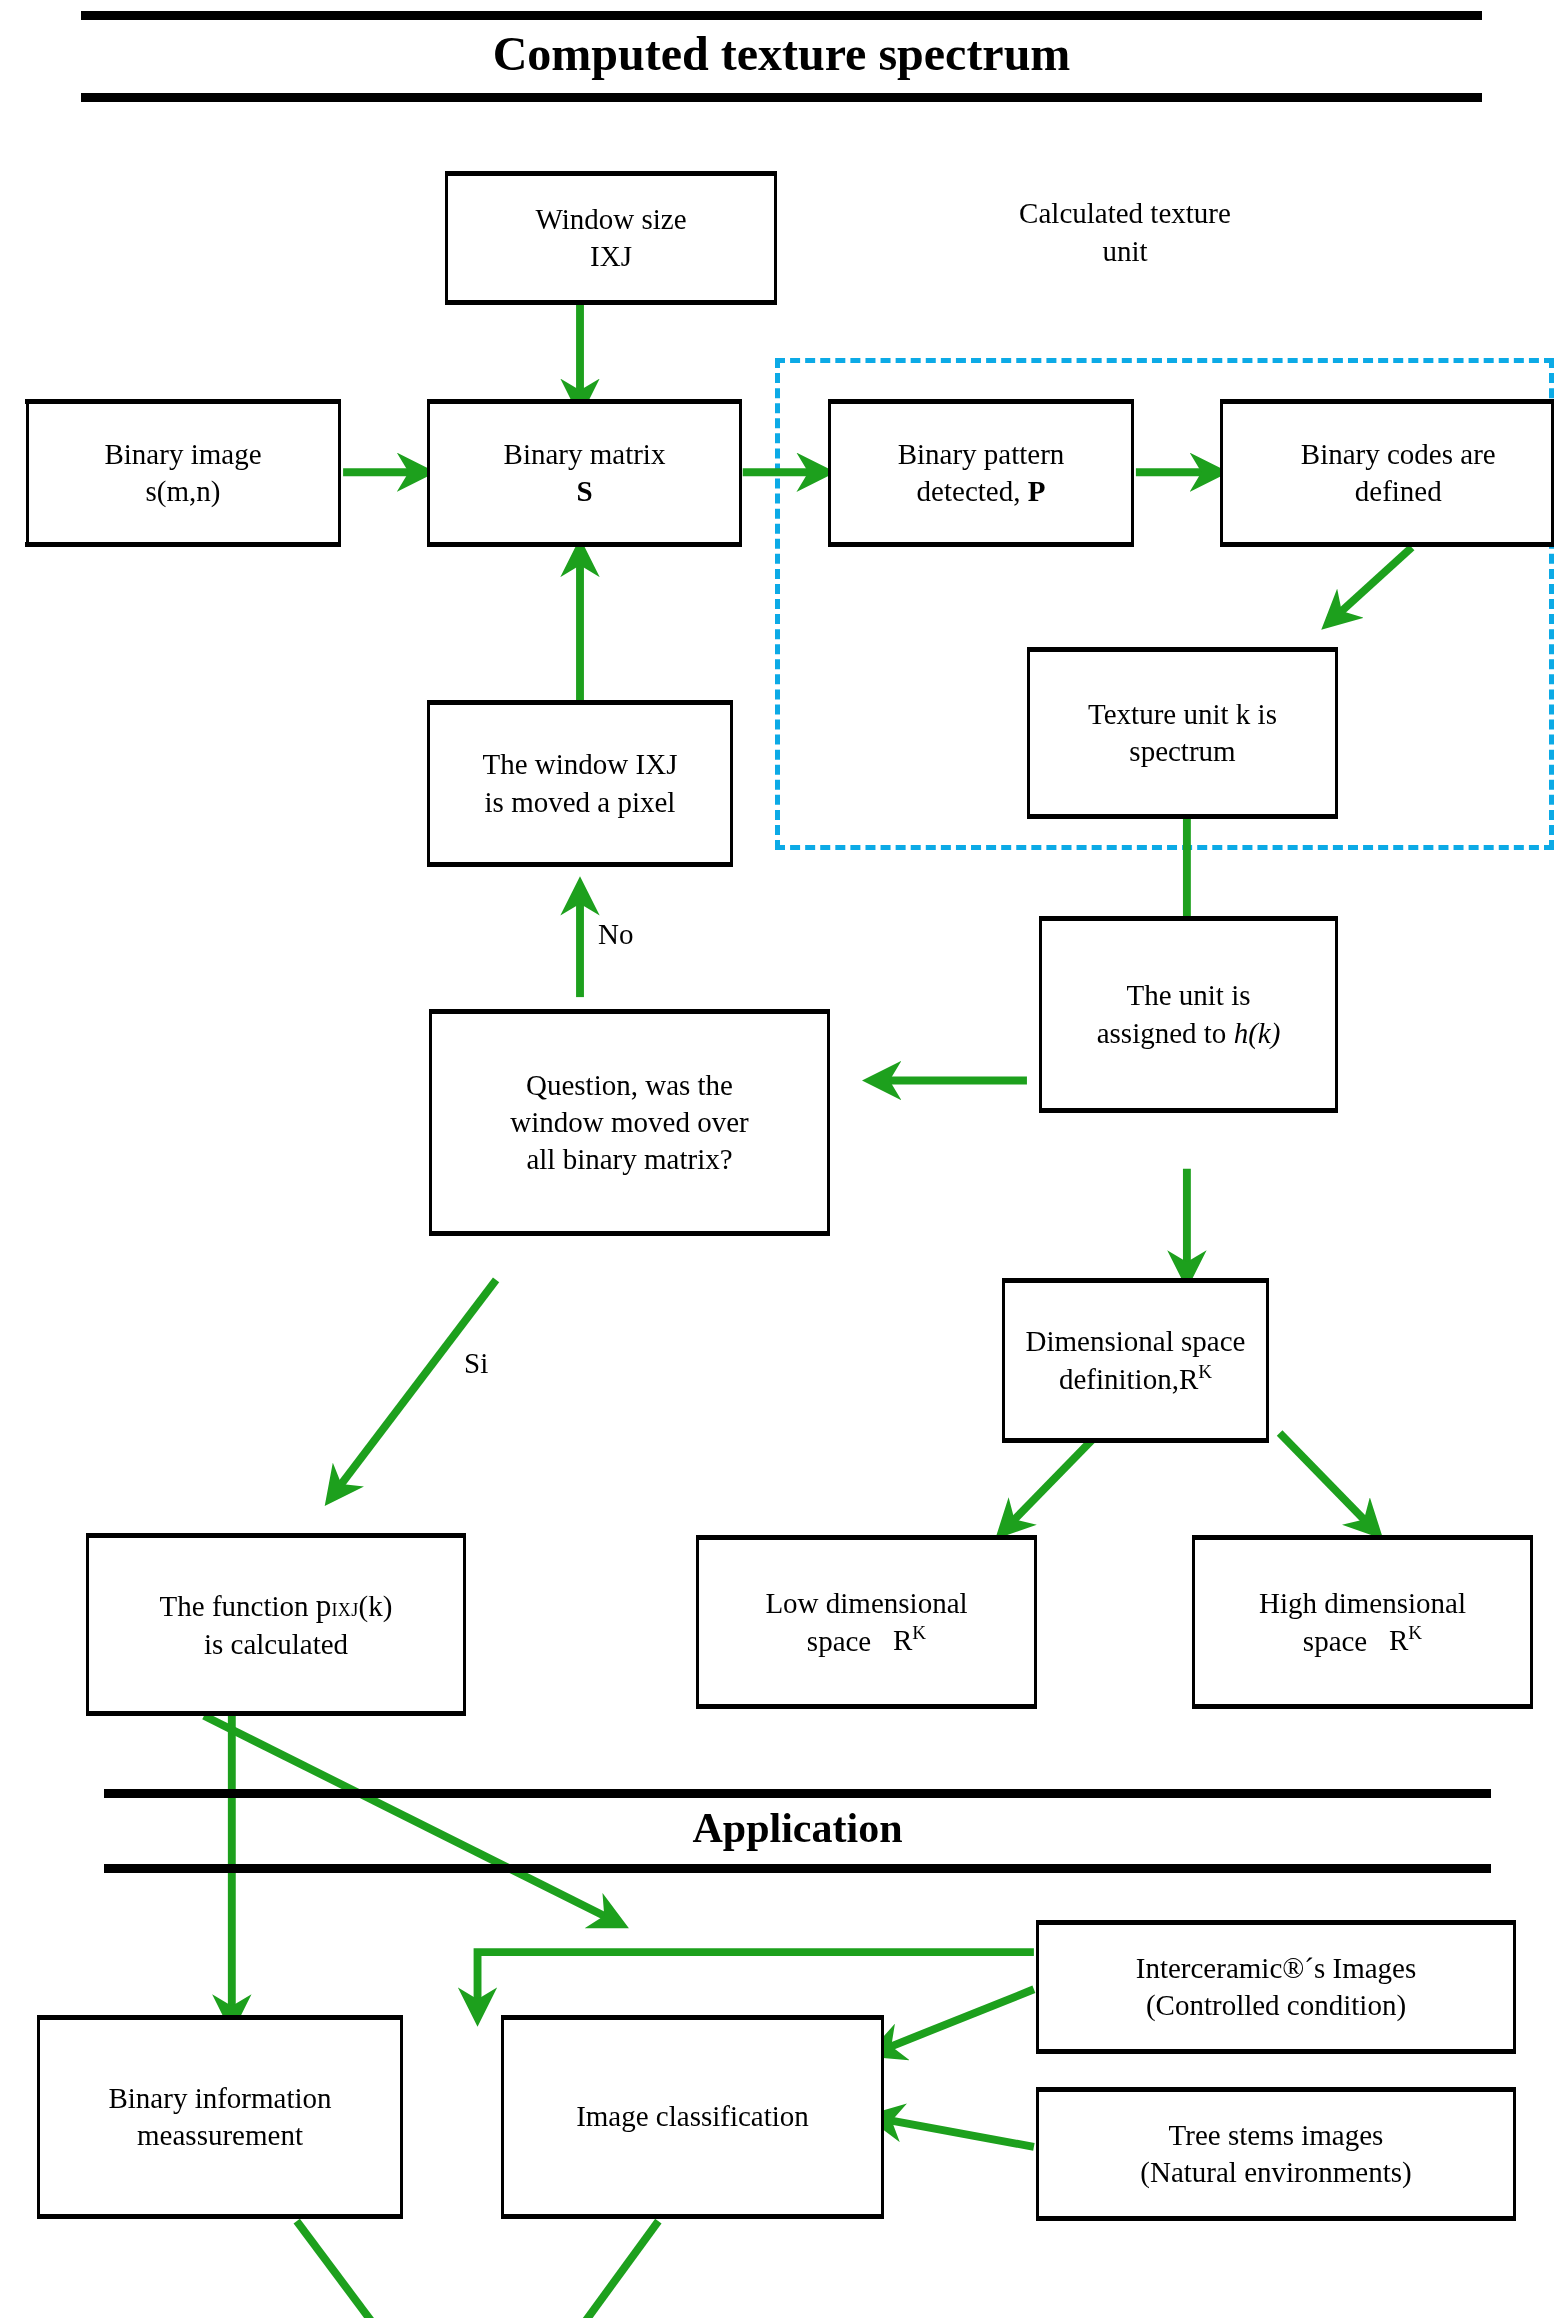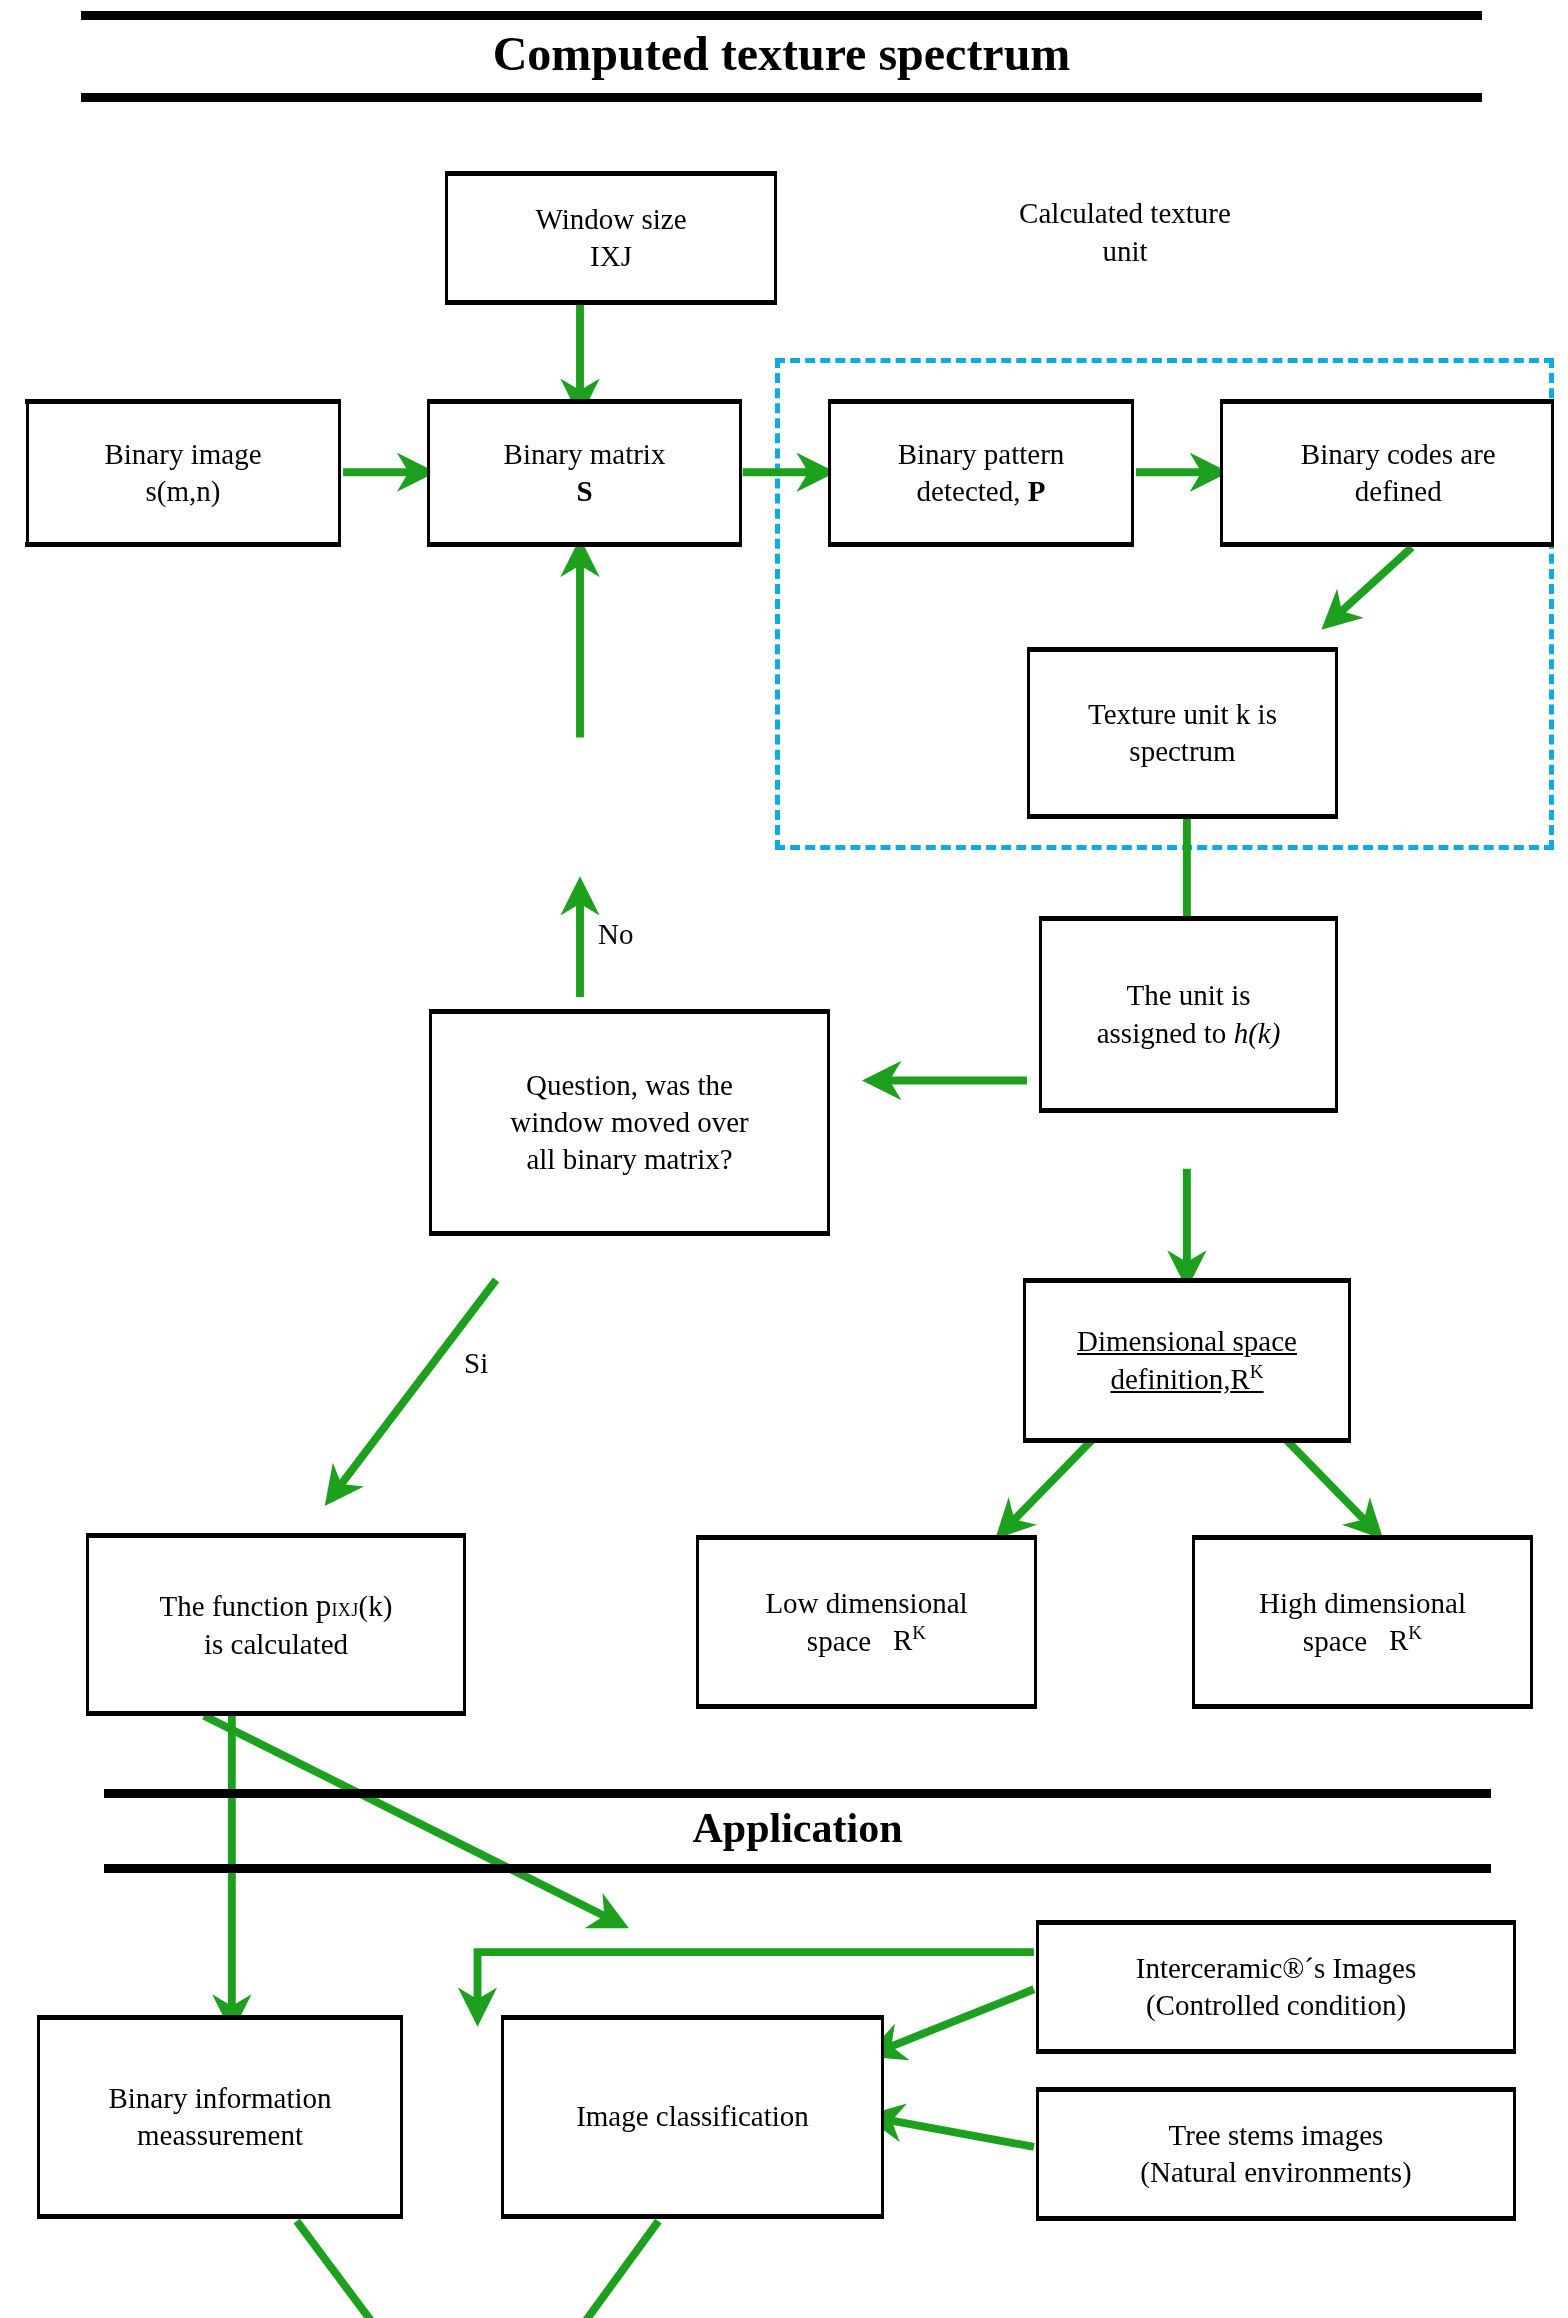--- a/index.html
+++ b/index.html
@@ -180,20 +180,26 @@
     </div>
   </div>
 
   <div class="box" style="left:1220px;top:399px;width:334px;height:148px;padding-left:29px;">
     <div class="inner">
       <div>Binary codes are</div>
       <div>defined</div>
     </div>
   </div>
 
+  <div class="box" style="left:427px;top:700px;width:306px;height:167px;">
+    <div class="inner">
+      <div>The window IXJ</div>
+      <div>is moved a pixel</div>
+    </div>
+  </div>
 
   <div class="box" style="left:1027px;top:647px;width:311px;height:172px;">
     <div class="inner">
       <div>Texture unit k is</div>
       <div>spectrum</div>
     </div>
   </div>
 
   <div class="box" style="left:429px;top:1009px;width:401px;height:227px;">
     <div class="inner">
@@ -203,21 +209,21 @@
     </div>
   </div>
 
   <div class="box" style="left:1039px;top:916px;width:299px;height:197px;">
     <div class="inner">
       <div>The unit is</div>
       <div>assigned to <span class="ital">h(k)</span></div>
     </div>
   </div>
 
-  <div class="box" style="left:1023px;top:1278px;width:328px;height:165px;text-decoration:underline;">
+  <div class="box" style="left:1002px;top:1278px;width:267px;height:165px;">
     <div class="inner">
       <div>Dimensional space</div>
       <div>definition,<span>R<sup>K</sup></span></div>
     </div>
   </div>
 
   <div class="box" style="left:86px;top:1533px;width:380px;height:183px;">
     <div class="inner">
       <div>The function <span class="bigp">p</span><span class="sc">IXJ</span>(k)</div>
       <div>is calculated</div>

